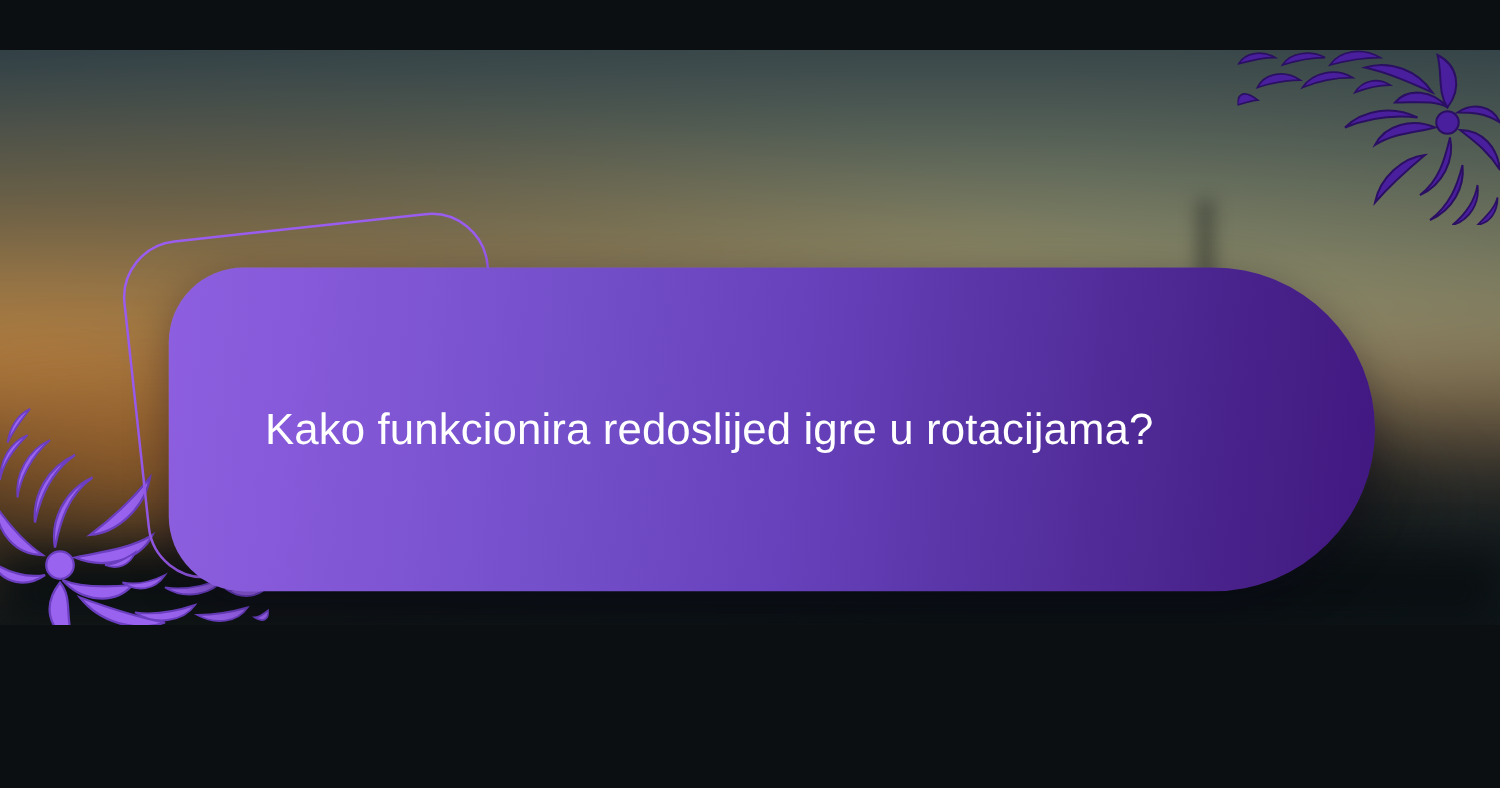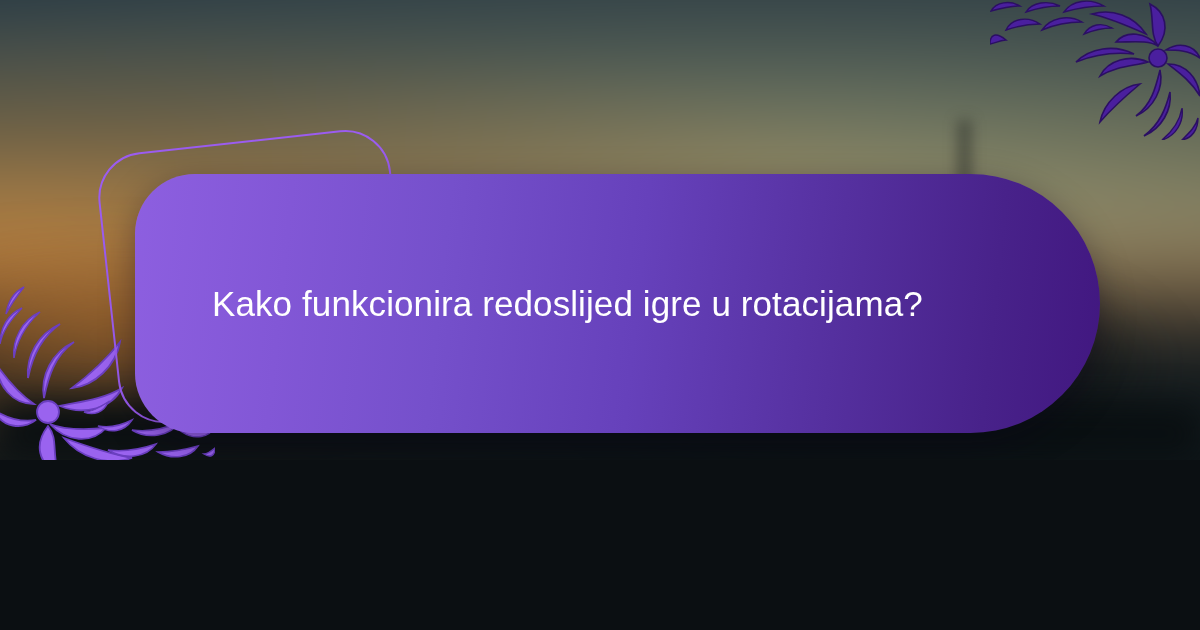--- a/index.html
+++ b/index.html
@@ -10,20 +10,21 @@
   body {
     font-family: "Liberation Sans", sans-serif;
   }
 
   .stage {
     position: relative;
     width: 1200px;
     height: 460px;
     overflow: hidden;
     background: #111820;
+    margin-top: 40px;
   }
 
   
   .bg-photo {
     position: absolute;
     inset: -60px;
     
     background:
       radial-gradient(130% 70% at 8% 52%, rgba(214,128,40,0.55) 0%, rgba(150,90,38,0.30) 26%, rgba(0,0,0,0) 55%),
       radial-gradient(120% 60% at 62% 40%, rgba(176,172,128,0.45) 0%, rgba(120,122,96,0.22) 38%, rgba(0,0,0,0) 68%),

